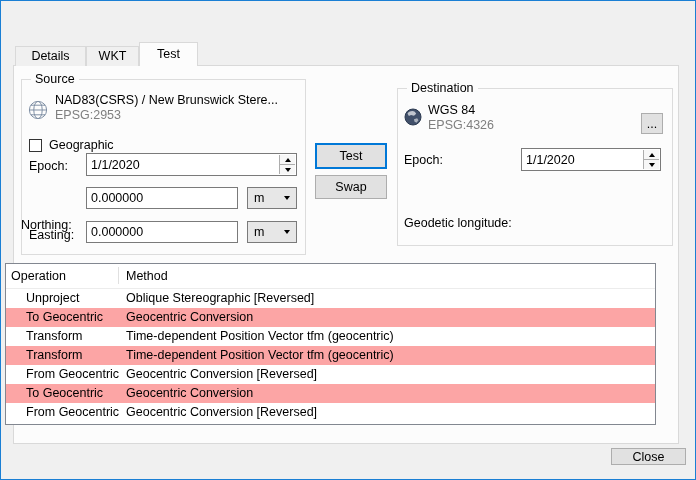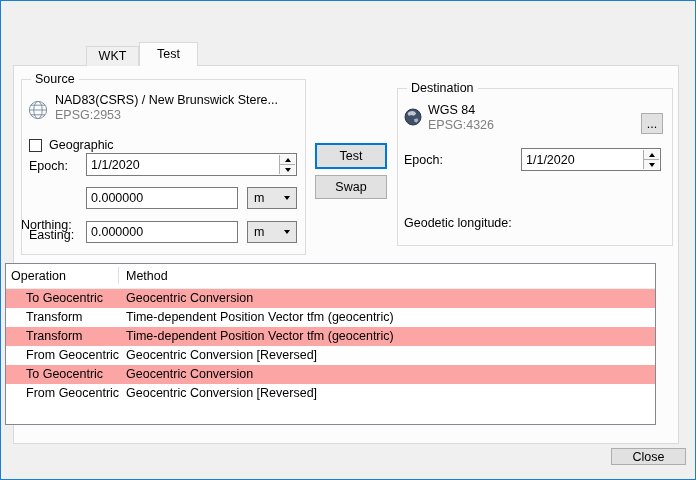--- a/index.html
+++ b/index.html
@@ -50,20 +50,21 @@
   #hdr-op{left:5px;}
   #hdr-method{left:120px;}
   svg{display:block;}
 </style>
 </head>
 <body>
 
 <div id="window">
 
 
+  <div class="abs tab" id="tab-details">Details</div>
   <div class="abs tab" id="tab-wkt">WKT</div>
   <div class="abs tab active" id="tab-test">Test</div>
   <div class="abs" id="tab-page"></div>
 
   <div class="abs groupbox" id="source-group">
     <span class="group-label">Source</span>
   </div>
   <div class="abs" style="left:27px;top:99px;z-index:2;">
     <svg width="20" height="20" viewBox="0 0 20 20" fill="none" stroke="#8090a5" stroke-width="1">
       <circle cx="10" cy="10" r="8.6"></circle>
@@ -141,20 +142,24 @@
 
   <div class="abs lbl" style="left:403px;top:215px;">Geodetic longitude:</div>
 
   <div class="abs" id="op-table">
     <div id="thead">
       <span class="hcell" id="hdr-op">Operation</span>
       <span id="hdr-divider"></span>
       <span class="hcell" id="hdr-method">Method</span>
     </div>
     <div id="tbody">
+        <div class="trow">
+    <span class="tcell c1">Unproject</span>
+    <span class="tcell c2">Oblique Stereographic [Reversed]</span>
+  </div>
         <div class="trow alt">
     <span class="tcell c1">To Geocentric</span>
     <span class="tcell c2">Geocentric Conversion</span>
   </div>
         <div class="trow">
     <span class="tcell c1">Transform</span>
     <span class="tcell c2">Time-dependent Position Vector tfm (geocentric)</span>
   </div>
         <div class="trow alt">
     <span class="tcell c1">Transform</span>

